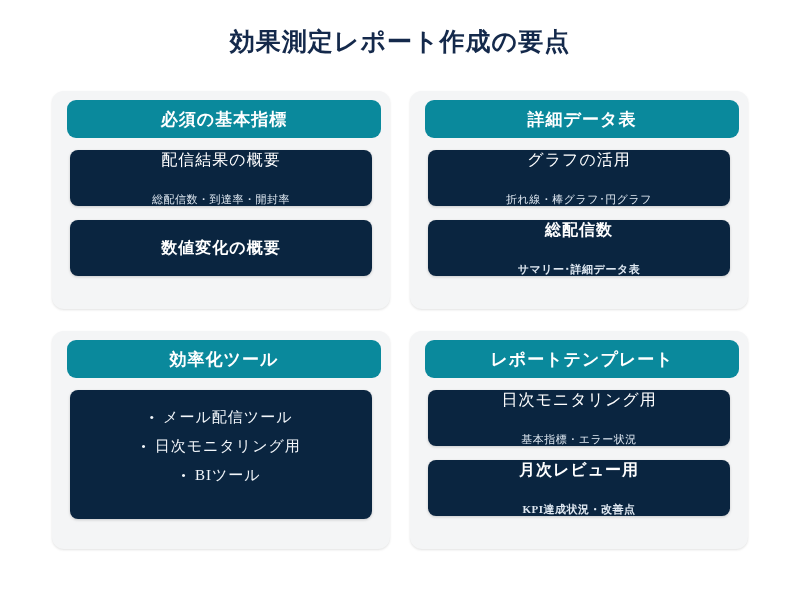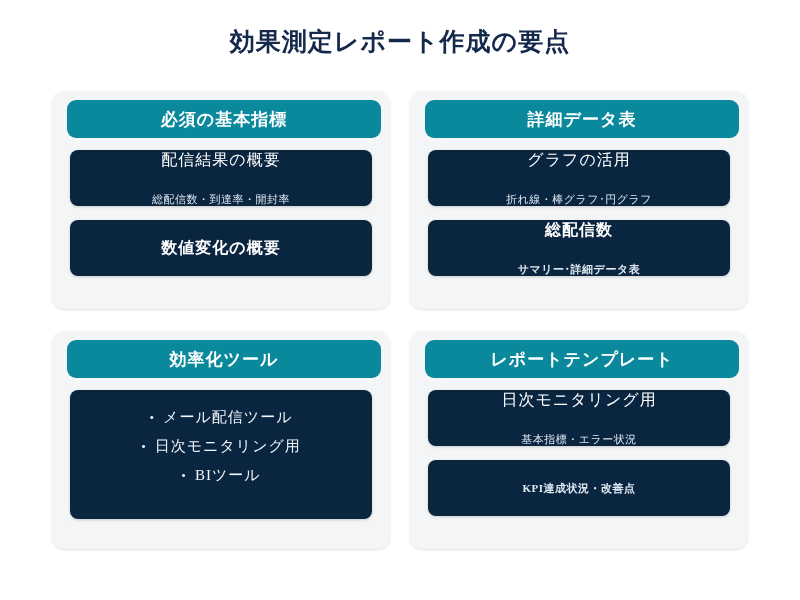--- a/index.html
+++ b/index.html
@@ -144,17 +144,18 @@
     </div>
   </section>
 
   <section class="card">
     <div class="card-header">レポートテンプレート</div>
     <div class="item-box">
       <div class="item-title">日次モニタリング用</div>
       <div class="item-subtitle">基本指標・エラー状況</div>
     </div>
     <div class="item-box">
+      <div class="item-title">月次レビュー用</div>
       <div class="item-subtitle">KPI達成状況・改善点</div>
     </div>
   </section>
 
 </div>
 
 </body></html>

